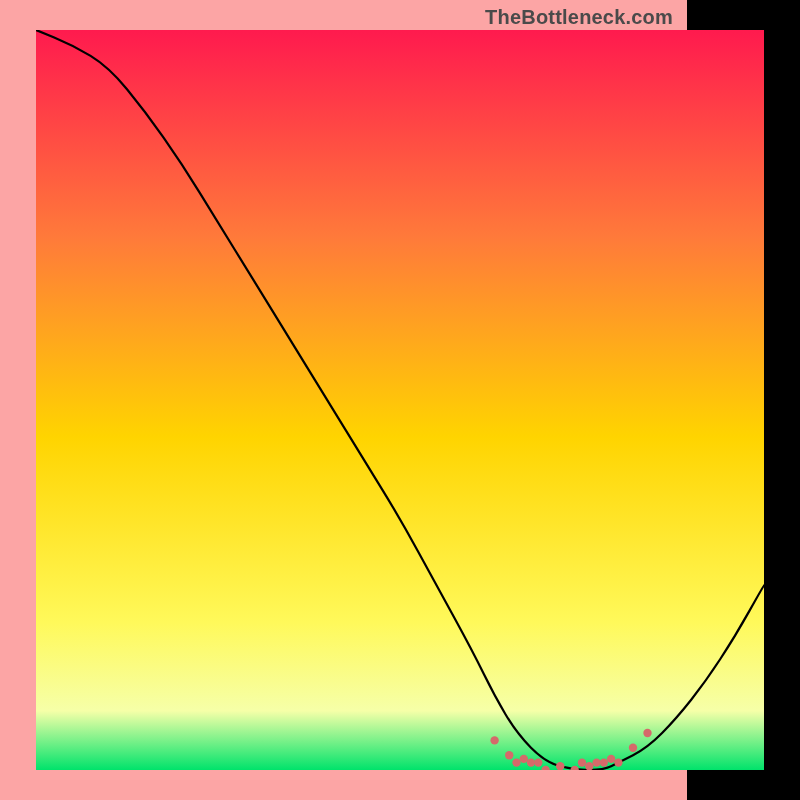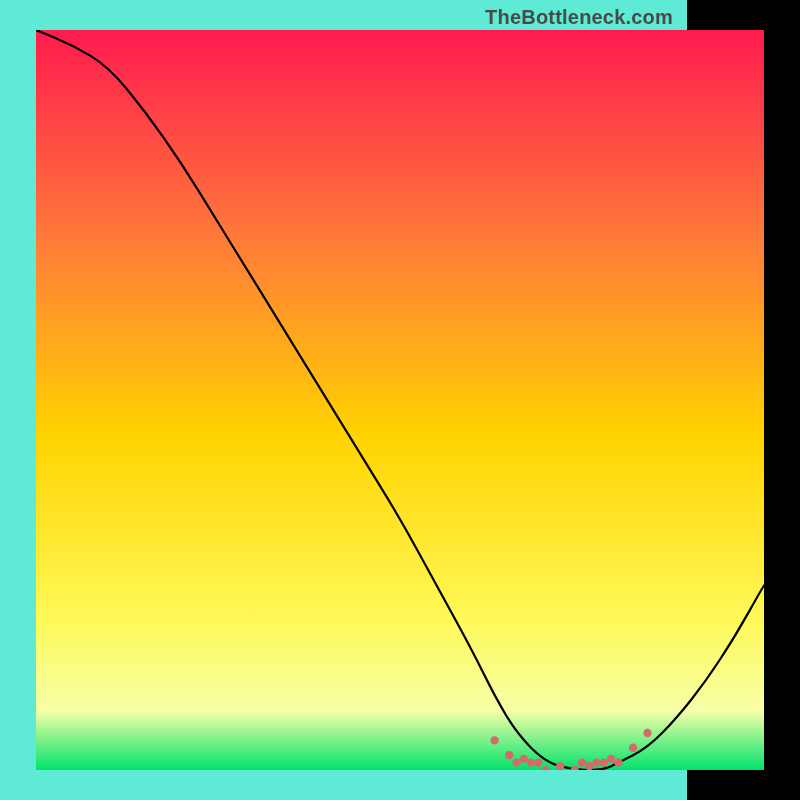--- a/index.html
+++ b/index.html
@@ -8,21 +8,21 @@
     width: 800px;
     height: 800px;
     background: #000;
     font-family: Arial, Helvetica, sans-serif;
     overflow: hidden;
   }
   .frame {
     position: relative;
     width: 687px;
     height: 800px;
-    background: #5eead4;
+    background: #fca5a5;
   }
   .watermark {
     position: absolute;
     top: 6px;
     right: 14px;
     color: #4a4a4a;
     font-size: 20px;
     font-weight: 600;
     letter-spacing: 0.2px;
     user-select: none;

